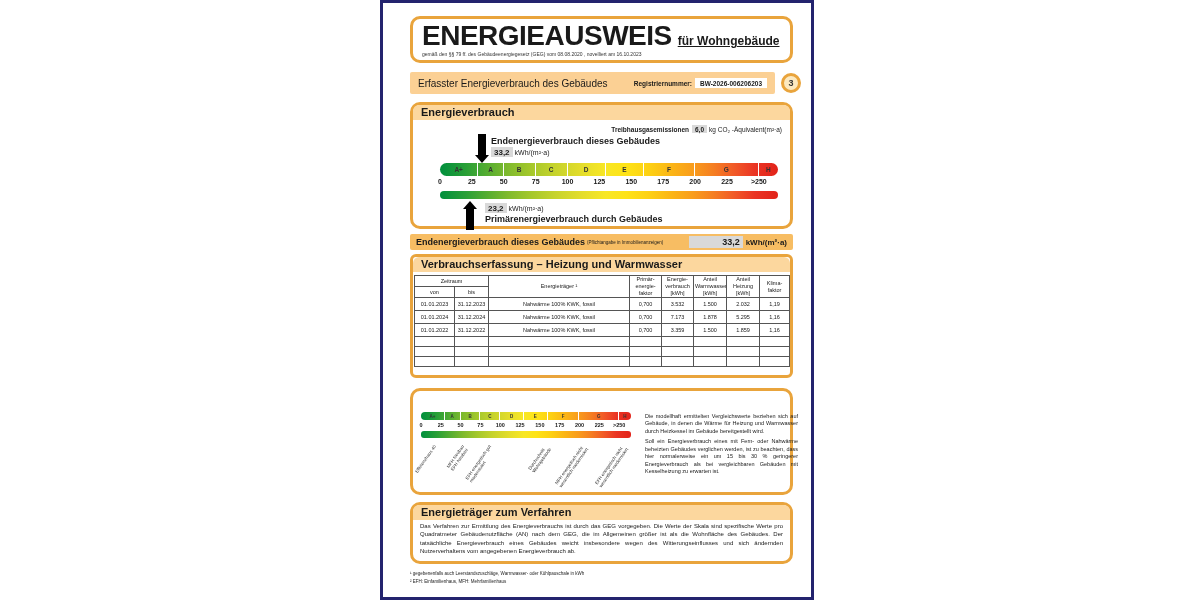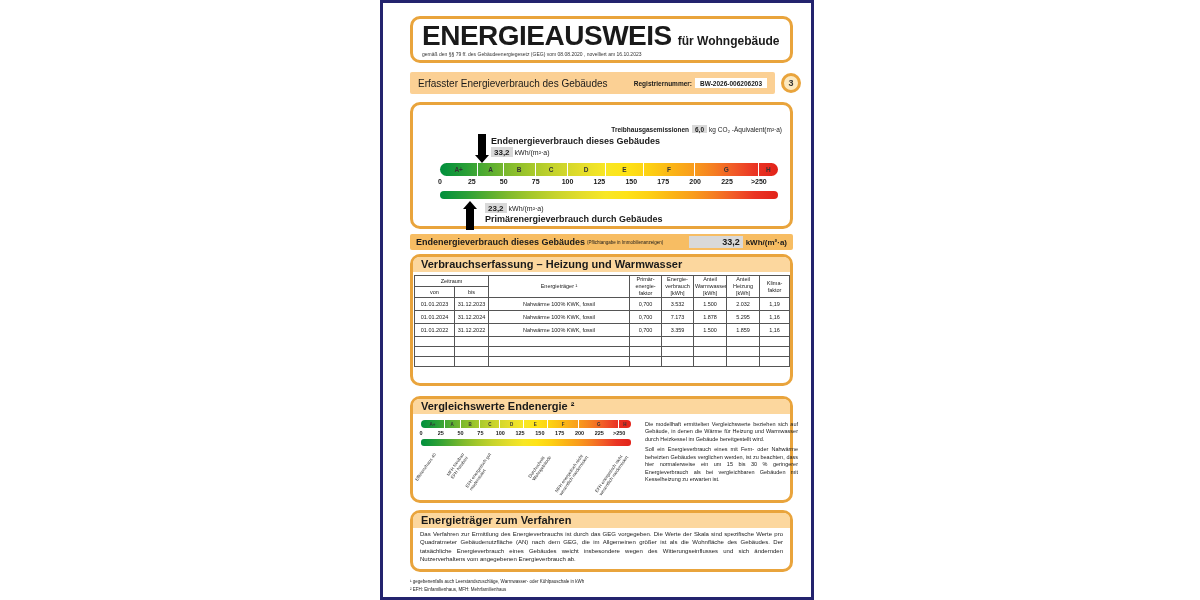--- a/index.html
+++ b/index.html
@@ -6,21 +6,21 @@
     font-family:"Liberation Sans", sans-serif;color:#1a1a1a;}
   #doc{position:absolute;left:380px;top:0;width:434px;height:600px;box-sizing:border-box;
     border:3px solid #23236e;background:#fff;}
   .content{position:absolute;left:27px;top:0;width:388px;}
 
   
   .title-box{margin-top:13px;width:383px;box-sizing:border-box;border:3px solid #e9a43c;
     border-radius:10px;padding:2px 9px 3px;}
   .title-row{display:flex;align-items:baseline;}
   .title-main{font-size:28px;font-weight:bold;letter-spacing:-0.5px;line-height:1.05;}
-  .title-suffix{font-size:12px;font-weight:bold;margin-left:6px;}
+  .title-suffix{font-size:12px;font-weight:bold;margin-left:6px;text-decoration:underline;}
   .title-sub{font-size:5px;color:#333;margin-top:1px;}
 
   
   .reg-row{position:relative;height:22px;margin-top:9px;}
   .reg-bar{position:absolute;left:0;top:0;width:365px;height:22px;background:#fbd094;
     display:flex;align-items:center;padding:0 8px;box-sizing:border-box;border-radius:2px;}
   .reg-title{font-weight:normal;font-size:10px;flex-grow:1;}
   .reg-label{font-weight:bold;font-size:6.5px;margin-right:3px;}
   .reg-value{background:#fff;font-size:6.5px;font-weight:bold;padding:1.5px 5px;}
   .page-circle{position:absolute;left:371px;top:1px;width:20px;height:20px;box-sizing:border-box;
@@ -61,21 +61,21 @@
 
   
   .end-row{margin-top:5px;width:383px;height:16px;background:#f7bd63;display:flex;align-items:center;
     padding:0 6px;box-sizing:border-box;border-radius:2px;}
   .end-row-label{font-weight:bold;font-size:9px;}
   .end-row-note{font-size:4.5px;margin-left:2px;flex-grow:1;}
   .end-row-box{background:#d9d9d9;width:48px;text-align:right;font-weight:bold;font-size:9px;padding:1px 3px;}
   .end-row-unit{font-weight:bold;font-size:8px;margin-left:3px;}
 
   
-  .table-box{margin-top:4px;padding-bottom:16px;}
+  .table-box{margin-top:4px;padding-bottom:8px;border-radius:6px;}
   table.vtable{border-collapse:collapse;table-layout:fixed;width:375px;margin:3px 0 0 1px;}
   table.vtable th,table.vtable td{border:1px solid #555;font-size:5.5px;padding:0 1px;text-align:center;
     font-weight:normal;overflow:hidden;}
   table.vtable th{line-height:1.25;}
   th.pre{white-space:pre-line;}
   table.vtable td{height:12px;}
   table.vtable tr.empty td{height:9px;}
 
   
   .vgl-box{margin-top:10px;height:107px;position:relative;}
@@ -114,20 +114,21 @@
     <div class="reg-row">
       <div class="reg-bar">
         <span class="reg-title">Erfasster Energieverbrauch des Gebäudes</span>
         <span class="reg-label">Registriernummer:</span>
         <span class="reg-value">BW-2026-006206203</span>
       </div>
       <div class="page-circle">3</div>
     </div>
 
     <div class="gold-box ev-box" id="ev-box">
+      <div class="sec-head">Energieverbrauch</div>
       <div class="ghg-line">
         <span class="ghg-label">Treibhausgasemissionen</span>
         <span class="gray-box">6,0</span>
         <span>kg CO₂ -Äquivalent(m²·a)</span>
       </div>
       <div class="scale-area" id="big-scale">
         <div class="end-block">
           <div class="end-label">Endenergieverbrauch dieses Gebäudes</div>
           <div class="val-line">
             <span class="gray-box">33,2</span>
@@ -296,21 +297,20 @@
               <td></td>
               <td></td>
               <td></td>
               <td></td>
             </tr>
           </tbody>
       </table>
     </div>
 
     <div class="gold-box vgl-box">
-      <div class="sec-head">Vergleichswerte Endenergie ²</div>
       <div class="vgl-left" id="small-scale">
         <div class="s-bar egrad">
             <div class="scale-seg" style="width: 11.3208%;">
               <span>A+</span>
             </div>
             <div class="scale-seg" style="width: 7.54717%;">
               <span>A</span>
             </div>
             <div class="scale-seg" style="width: 9.43396%;">
               <span>B</span>

